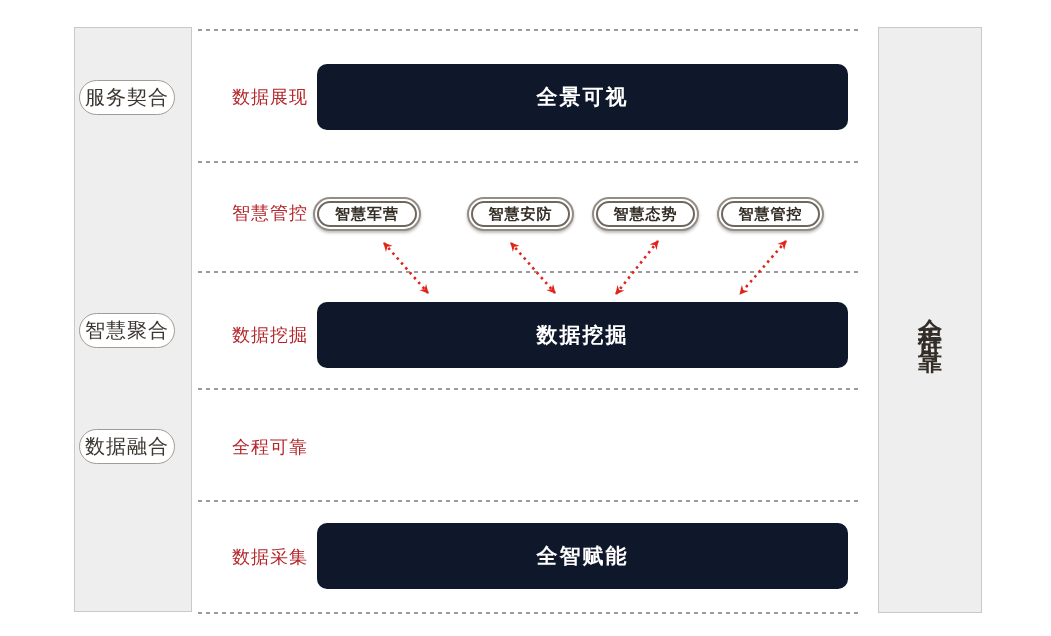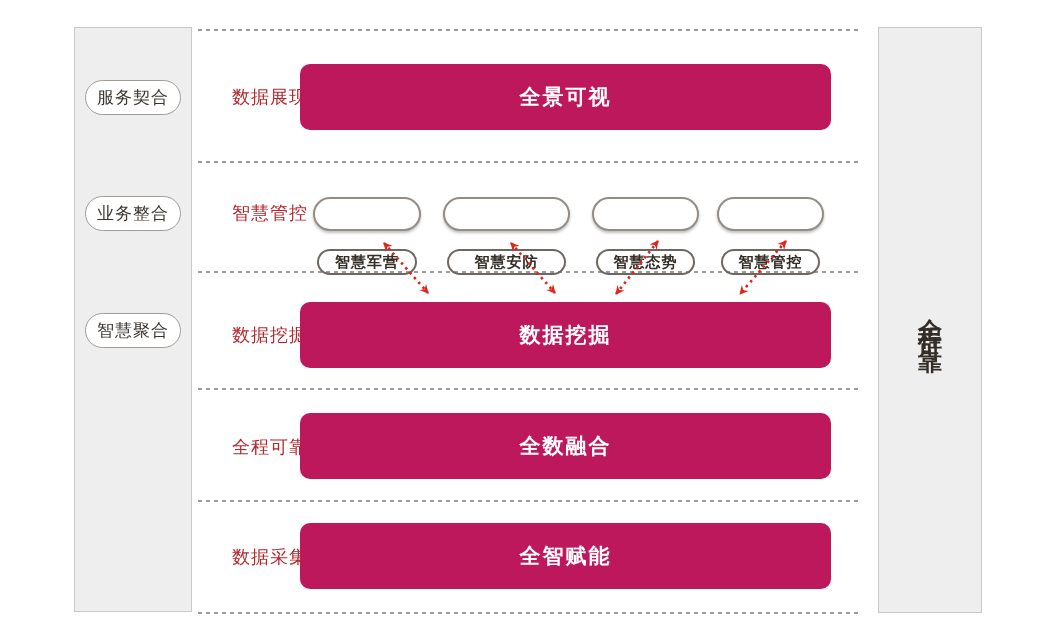--- a/index.html
+++ b/index.html
@@ -6,63 +6,63 @@
   .canvas{
     position:relative;width:1051px;height:636px;background:#ffffff;overflow:hidden;
     font-family:"Liberation Sans","DejaVu Sans",sans-serif;
   }
   .rail{
     position:absolute;background:#eeeeee;border:1px solid #c9c9c9;box-sizing:border-box;
   }
   .rail.left{left:74px;top:27px;width:118px;height:585px;}
   .rail.right{left:878px;top:27px;width:104px;height:586px;display:flex;align-items:center;justify-content:center;}
   .rail-pill{
-    position:absolute;left:10px;width:96px;height:35px;background:#ffffff;
+    position:absolute;left:4px;width:96px;height:35px;background:#ffffff;
     border:1.5px solid #a39c94;border-radius:18px;box-sizing:border-box;
     display:flex;align-items:center;justify-content:center;
-    font-size:17px;color:#3b352f;letter-spacing:1px;
+    font-size:20px;color:#3b352f;letter-spacing:1px;
   }
   .vtext{
     writing-mode:vertical-rl;font-size:24px;font-weight:bold;color:#332d27;
     letter-spacing:11px;line-height:1;
   }
   .sep{
     position:absolute;left:198px;width:664px;height:2px;
     background:repeating-linear-gradient(90deg,#9b9b9b 0 4px,transparent 4px 8px);
   }
   .row-label{
     position:absolute;left:232px;height:22px;line-height:22px;
     font-size:18px;font-weight:normal;color:#b5262b;letter-spacing:1px;white-space:nowrap;
   }
   .bar{
-    position:absolute;left:300px;width:531px;height:66px;background:#be185d;border-radius:10px;
+    position:absolute;left:317px;width:531px;height:66px;background:#0f172a;border-radius:10px;
     display:flex;align-items:center;justify-content:center;
     color:#ffffff;font-size:21px;font-weight:bold;letter-spacing:2px;
   }
   .app-pill{
     position:absolute;top:197px;height:34px;box-sizing:border-box;background:#ffffff;
     border:2px solid #948d86;border-radius:17px;padding:2px;
     box-shadow:0 2px 3px rgba(0,0,0,0.25);
   }
   .app-pill-inner{
     width:100%;height:100%;box-sizing:border-box;border:2px solid #6e675f;border-radius:13px;
     display:flex;align-items:center;justify-content:center;
-    font-size:15px;font-weight:bold;color:#332d26;letter-spacing:1px;white-space:nowrap;margin-top:48px;
+    font-size:15px;font-weight:bold;color:#332d26;letter-spacing:1px;white-space:nowrap;
   }
   .arrows{position:absolute;left:0;top:0;width:1051px;height:636px;pointer-events:none;}
 </style>
 </head>
 <body>
 
 <div class="canvas">
 
   <aside class="rail left">
     <div class="rail-pill" style="top:52px">服务契合</div>
-    <div class="rail-pill" style="top:168px">业务整合</div>
     <div class="rail-pill" style="top:285px">智慧聚合</div>
+    <div class="rail-pill" style="top:401px">数据融合</div>
   </aside>
 
   <aside class="rail right">
     <div class="vtext">全程可靠</div>
   </aside>
 
   <div class="sep" style="top:29px"></div>
   <div class="sep" style="top:161px"></div>
   <div class="sep" style="top:271px"></div>
   <div class="sep" style="top:388px"></div>
@@ -70,27 +70,26 @@
   <div class="sep" style="top:612px"></div>
 
   <div class="row-label" style="top:86px">数据展现</div>
   <div class="row-label" style="top:202px">智慧管控</div>
   <div class="row-label" style="top:324px">数据挖掘</div>
   <div class="row-label" style="top:436px">全程可靠</div>
   <div class="row-label" style="top:546px">数据采集</div>
 
   <div class="bar" style="top:64px">全景可视</div>
   <div class="bar" style="top:302px">数据挖掘</div>
-  <div class="bar" style="top:413px">全数融合</div>
   <div class="bar" style="top:523px">全智赋能</div>
 
   <div class="app-pill" style="left:313px;width:108px">
     <div class="app-pill-inner">智慧军营</div>
   </div>
-  <div class="app-pill" style="left:443px;width:127px">
+  <div class="app-pill" style="left:467px;width:107px">
     <div class="app-pill-inner">智慧安防</div>
   </div>
   <div class="app-pill" style="left:717px;width:107px">
     <div class="app-pill-inner">智慧管控</div>
   </div>
   <div class="app-pill" style="left:592px;width:107px">
     <div class="app-pill-inner">智慧态势</div>
   </div>
 
   <svg class="arrows" viewBox="0 0 1051 636" xmlns="http://www.w3.org/2000/svg">

